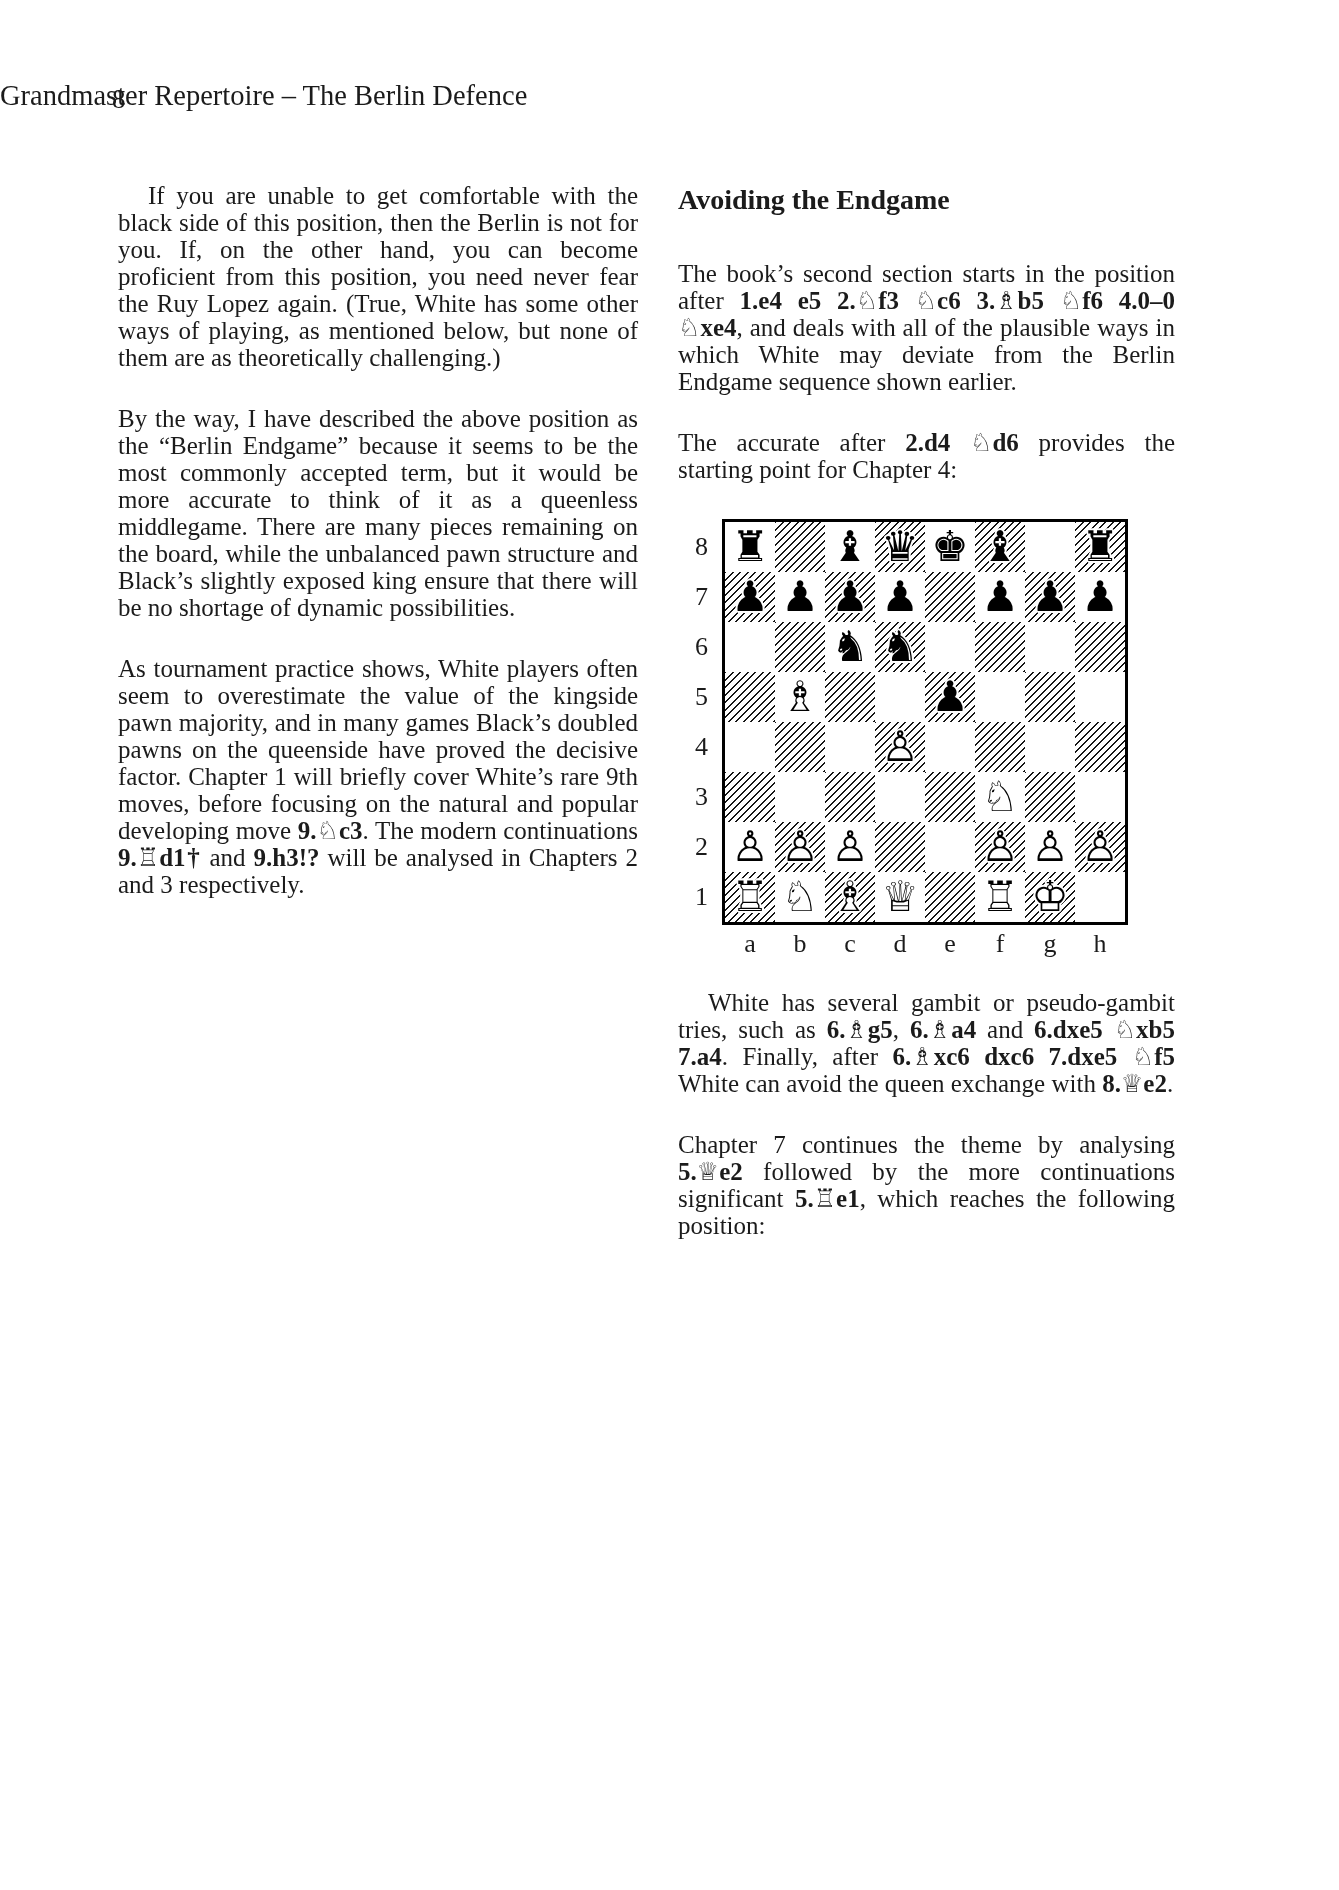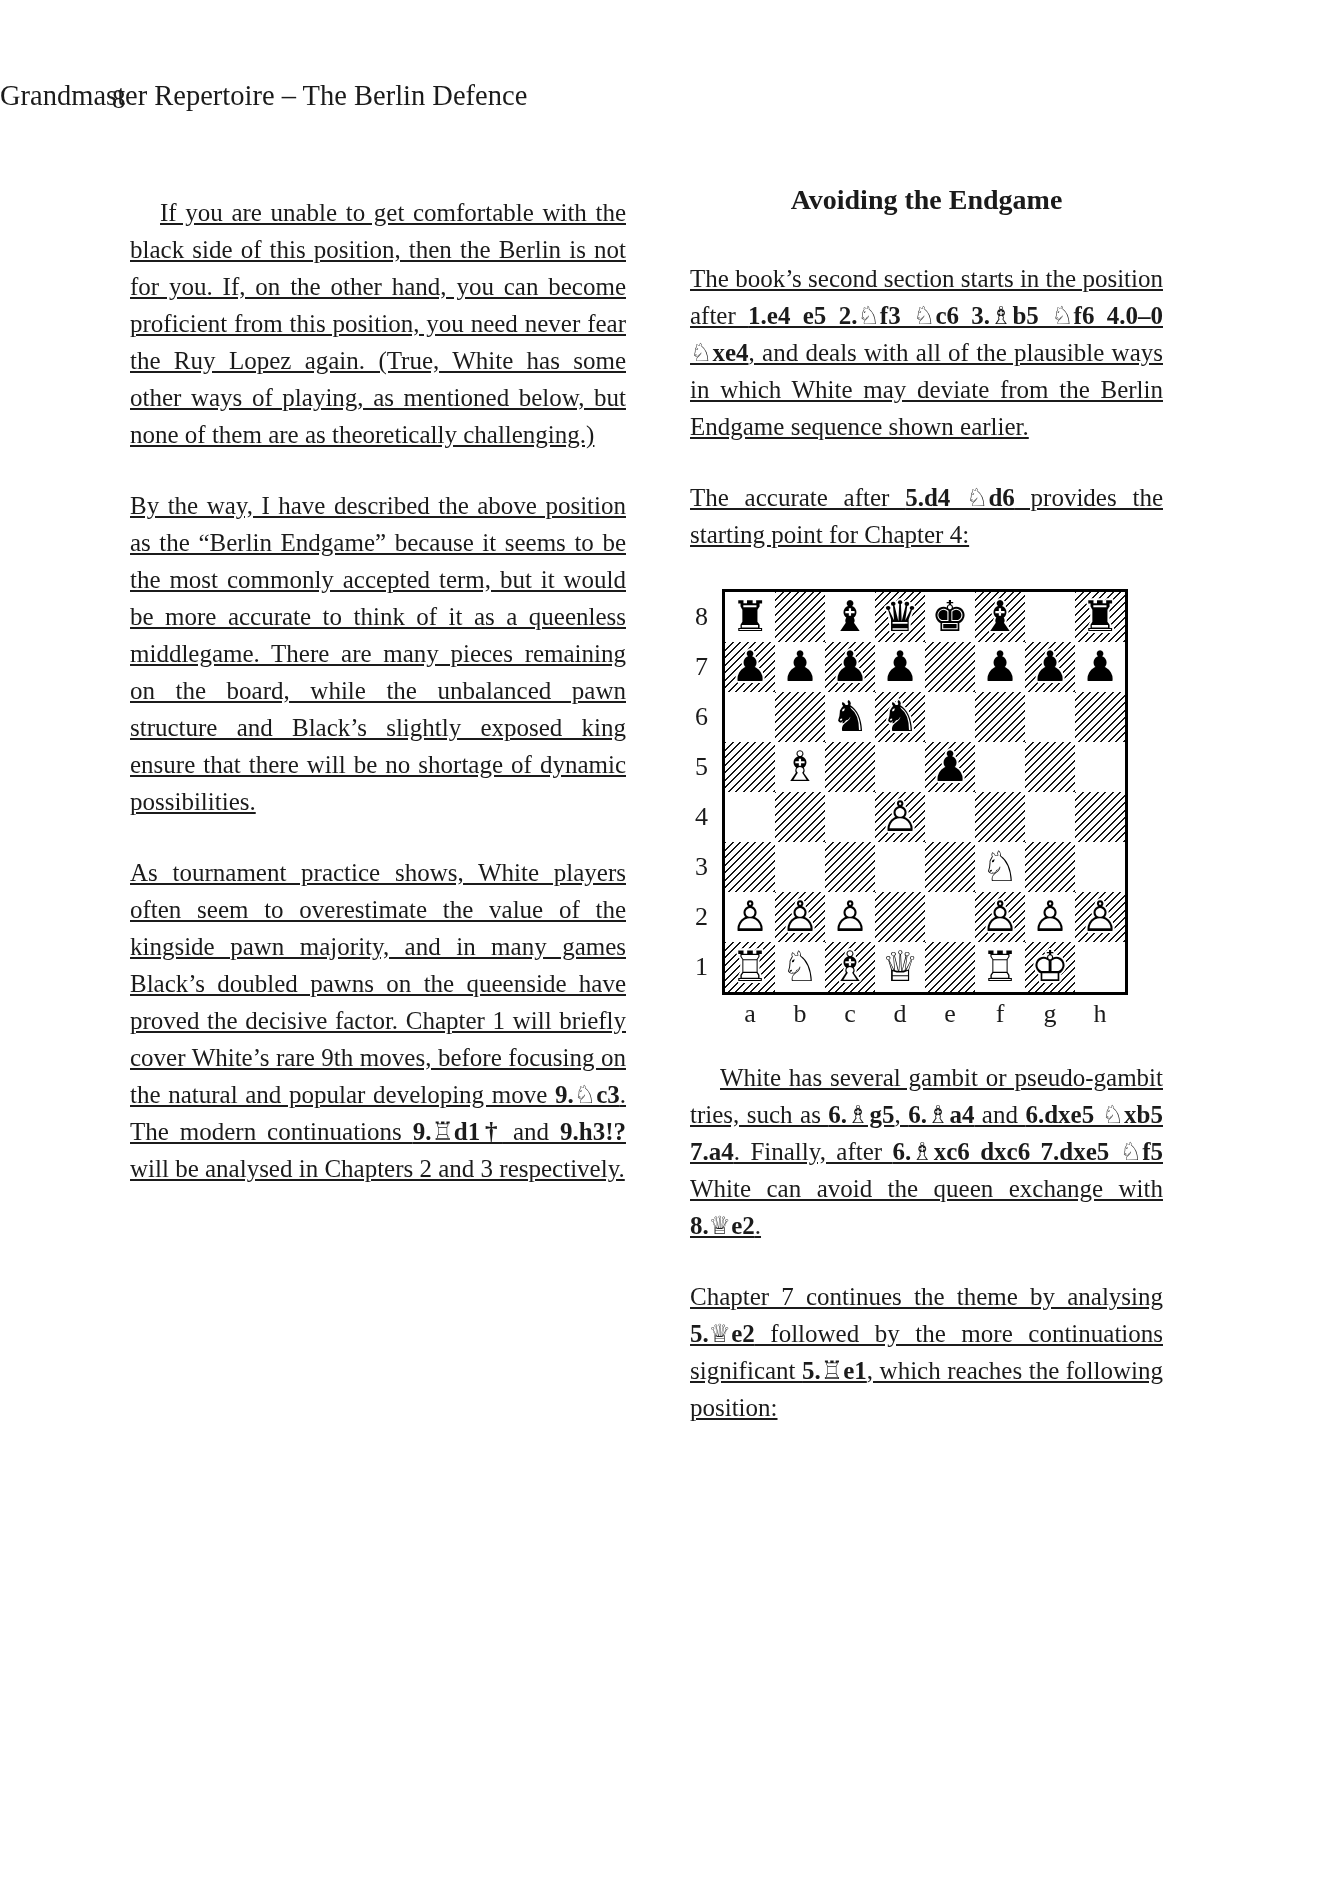--- a/index.html
+++ b/index.html
@@ -33,34 +33,33 @@
     left: 118px;
     top: 182px;
     width: 1057px;
     display: flex;
     gap: 40px;
   }
   .col-left  { width: 520px; }
   .col-right { width: 497px; }
   .para {
     font-size: 25px;
-    line-height: 37px;
+    line-height: 27px;
     text-align: justify;
-    margin: 12px;
-    text-decoration: underline;
+    margin: 0;
   }
   .para + .para { margin-top: 34px; }
   .indent { text-indent: 30px; }
   .bold { font-weight: bold; }
   
   .para span { font-family: "Liberation Serif", "DejaVu Sans", serif; }
   .section-heading {
     font-size: 28px;
     font-weight: bold;
-    text-align: center;
+    text-align: left;
     margin: 2px 0 44px 0;
   }
   
   .diagram { margin: 36px 0 30px 0; }
   .board-row { display: flex; align-items: flex-start; }
   .ranks { width: 44px; padding-top: 3px; }
   .ranks div {
     height: 50px;
     line-height: 50px;
     text-align: right;
@@ -138,21 +137,21 @@
     <section class="col-left">
       <p class="para indent"><span>If you are unable to get comfortable with the black side of this position, then the Berlin is not for you. If, on the other hand, you can become proficient from this position, you need never fear the Ruy Lopez again. (True, White has some other ways of playing, as mentioned below, but none of them are as theoretically challenging.)</span></p>
       <p class="para"><span>By the way, I have described the above position as the “Berlin Endgame” because it seems to be the most commonly accepted term, but it would be more accurate to think of it as a queenless middlegame. There are many pieces remaining on the board, while the unbalanced pawn structure and Black’s slightly exposed king ensure that there will be no shortage of dynamic possibilities.</span></p>
       <p class="para"><span>As tournament practice shows, White players often seem to overestimate the value of the kingside pawn majority, and in many games Black’s doubled pawns on the queenside have proved the decisive factor. Chapter 1 will briefly cover White’s rare 9th moves, before focusing on the natural and popular developing move </span><span class="bold">9.♘c3</span><span>. The modern continuations </span><span class="bold">9.♖d1†</span><span> and </span><span class="bold">9.h3!?</span><span> will be analysed in Chapters 2 and 3 respectively.</span></p>
     </section>
 
     <section class="col-right">
       <h2 class="section-heading">Avoiding the Endgame</h2>
 
       <p class="para"><span>The book’s second section starts in the position after </span><span class="bold">1.e4 e5 2.♘f3 ♘c6 3.♗b5 ♘f6 4.0–0 ♘xe4</span><span>, and deals with all of the plausible ways in which White may deviate from the Berlin Endgame sequence shown earlier.</span></p>
-      <p class="para"><span>The accurate after </span><span class="bold">5.d4 ♘d6</span><span> provides the starting point for Chapter 4:</span></p>
+      <p class="para"><span>The accurate after </span><span class="bold">2.d4 ♘d6</span><span> provides the starting point for Chapter 4:</span></p>
 
       <figure class="diagram" style="margin-left:0;margin-right:0;">
         <div class="board-row">
           <div class="ranks">
               <div>8</div>
               <div>7</div>
               <div>6</div>
               <div>5</div>
               <div>4</div>
               <div>3</div>

